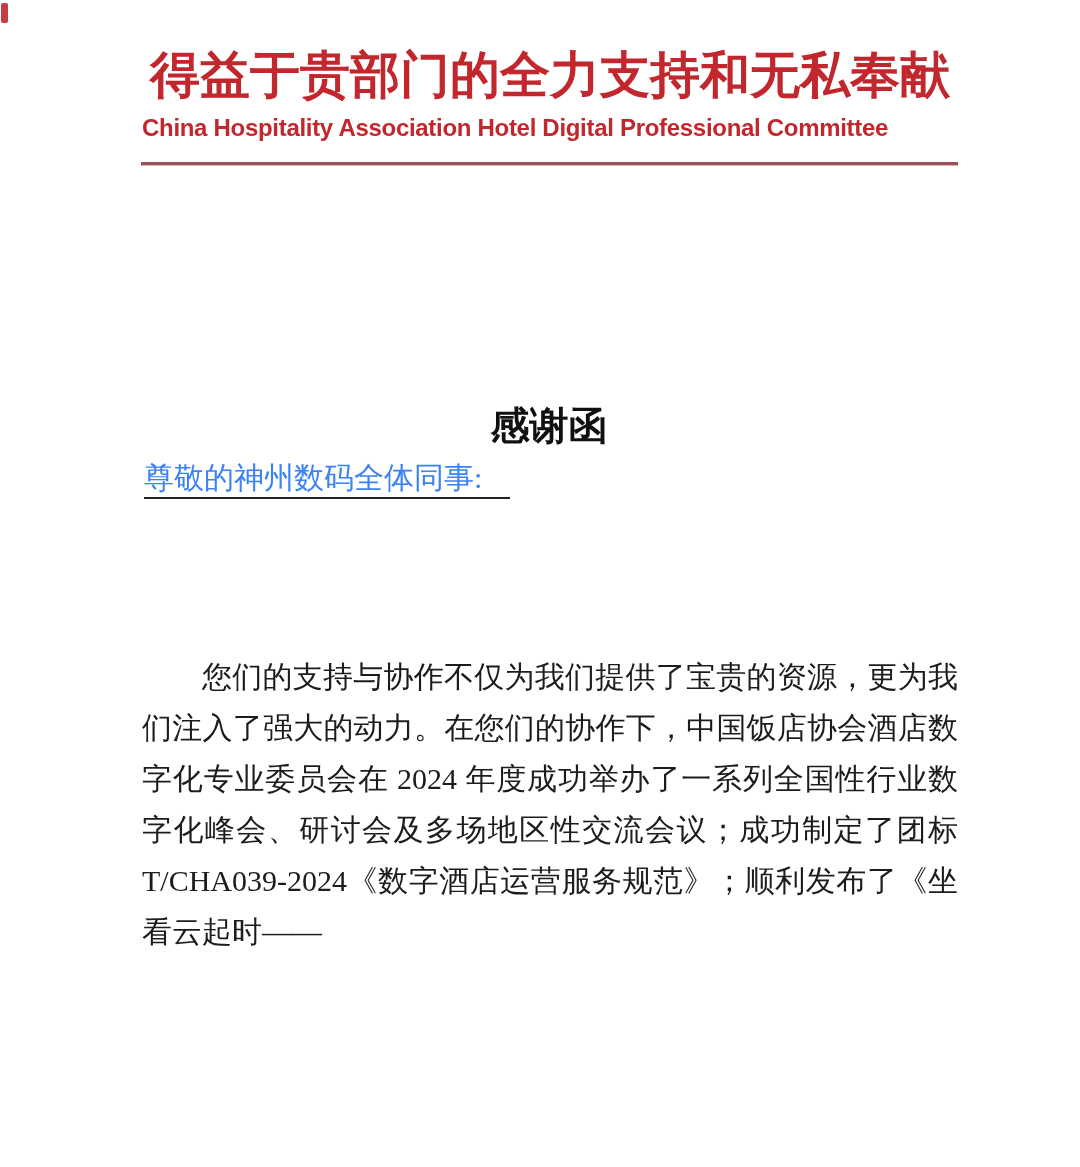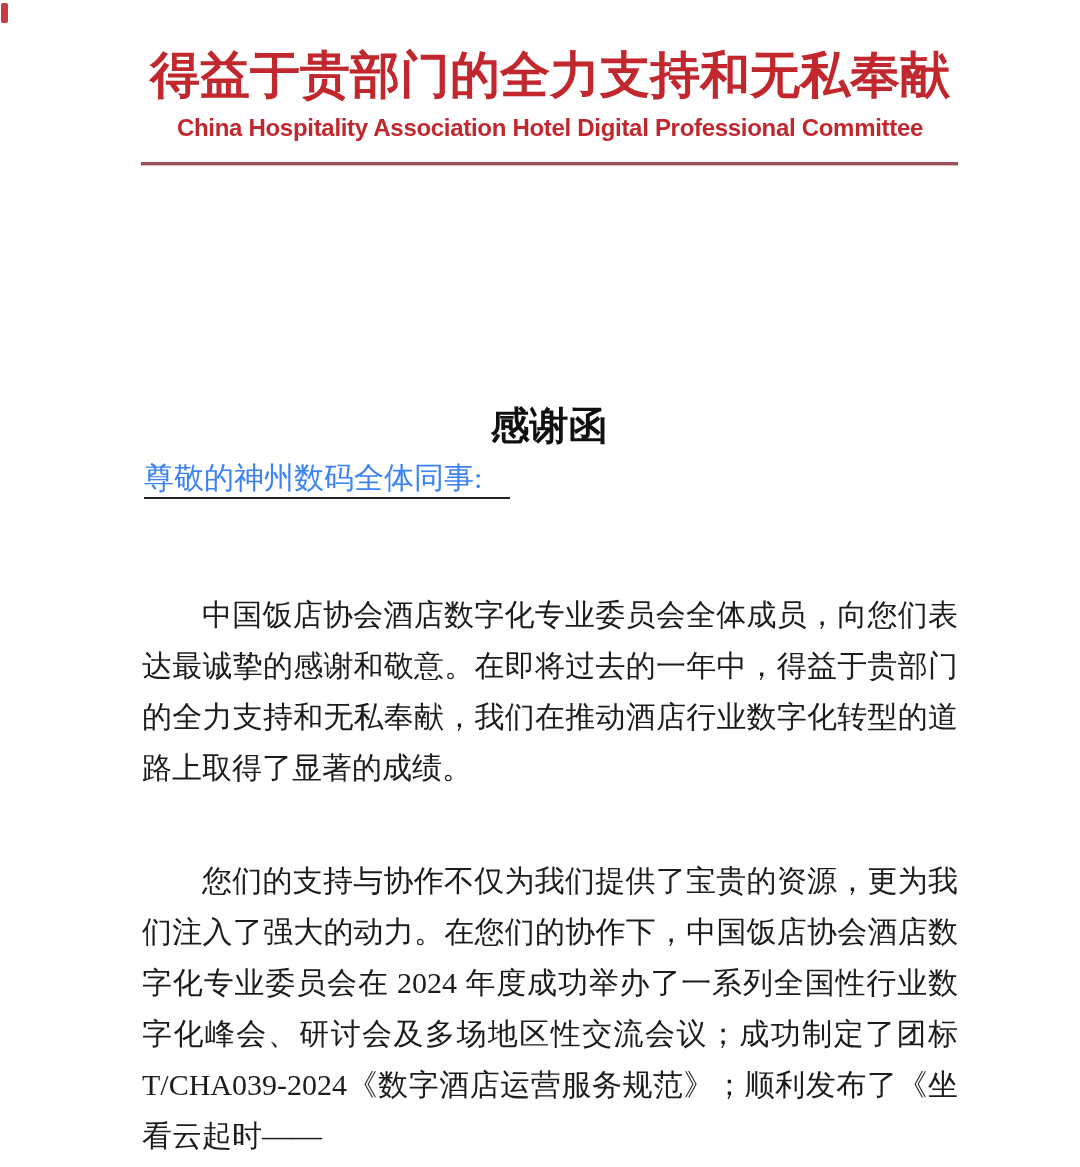--- a/index.html
+++ b/index.html
@@ -34,21 +34,20 @@
     font-weight: 700;
     line-height: 66px;
     letter-spacing: 0px;
     color: var(--accent, #c1272d);
     white-space: nowrap;
   }
   .org-en {
     position: absolute;
     left: 142px; top: 114px;
     width: 816px;
-    text-align: center;
     font-family: "Liberation Sans", "DejaVu Sans", sans-serif;
     font-size: 24px;
     font-weight: 700;
     letter-spacing: -0.3px;
     color: var(--accent, #c1272d);
     white-space: nowrap;
   }
   .letterhead-divider {
     position: absolute;
     left: 141px; top: 162px;
@@ -121,18 +120,17 @@
     <h1 class="doc-title">
       <br>
       <span class="title-line2">感谢函</span>
     </h1>
 
     <div class="salutation">
       <span class="underlined">尊敬的神州数码全体同事:</span>
     </div>
 
     <div class="body-block">
-      <p>中国饭店协会酒店数字化专业委员会全体成员，向您们表达最诚挚的感谢和敬意。在即将过去的一年中，得益于贵部门的全力支持和无私奉献，我们在推动酒店行业数字化转型的道路上取得了显著的成绩。</p>
       <p class="spaced">您们的支持与协作不仅为我们提供了宝贵的资源，更为我们注入了强大的动力。在您们的协作下，中国饭店协会酒店数字化专业委员会在 2024 年度成功举办了一系列全国性行业数字化峰会、研讨会及多场地区性交流会议；成功制定了团标 T/CHA039-2024《数字酒店运营服务规范》；顺利发布了《坐看云起时——</p>
     </div>
 
   </main>
 </div>
 
 </body></html>

